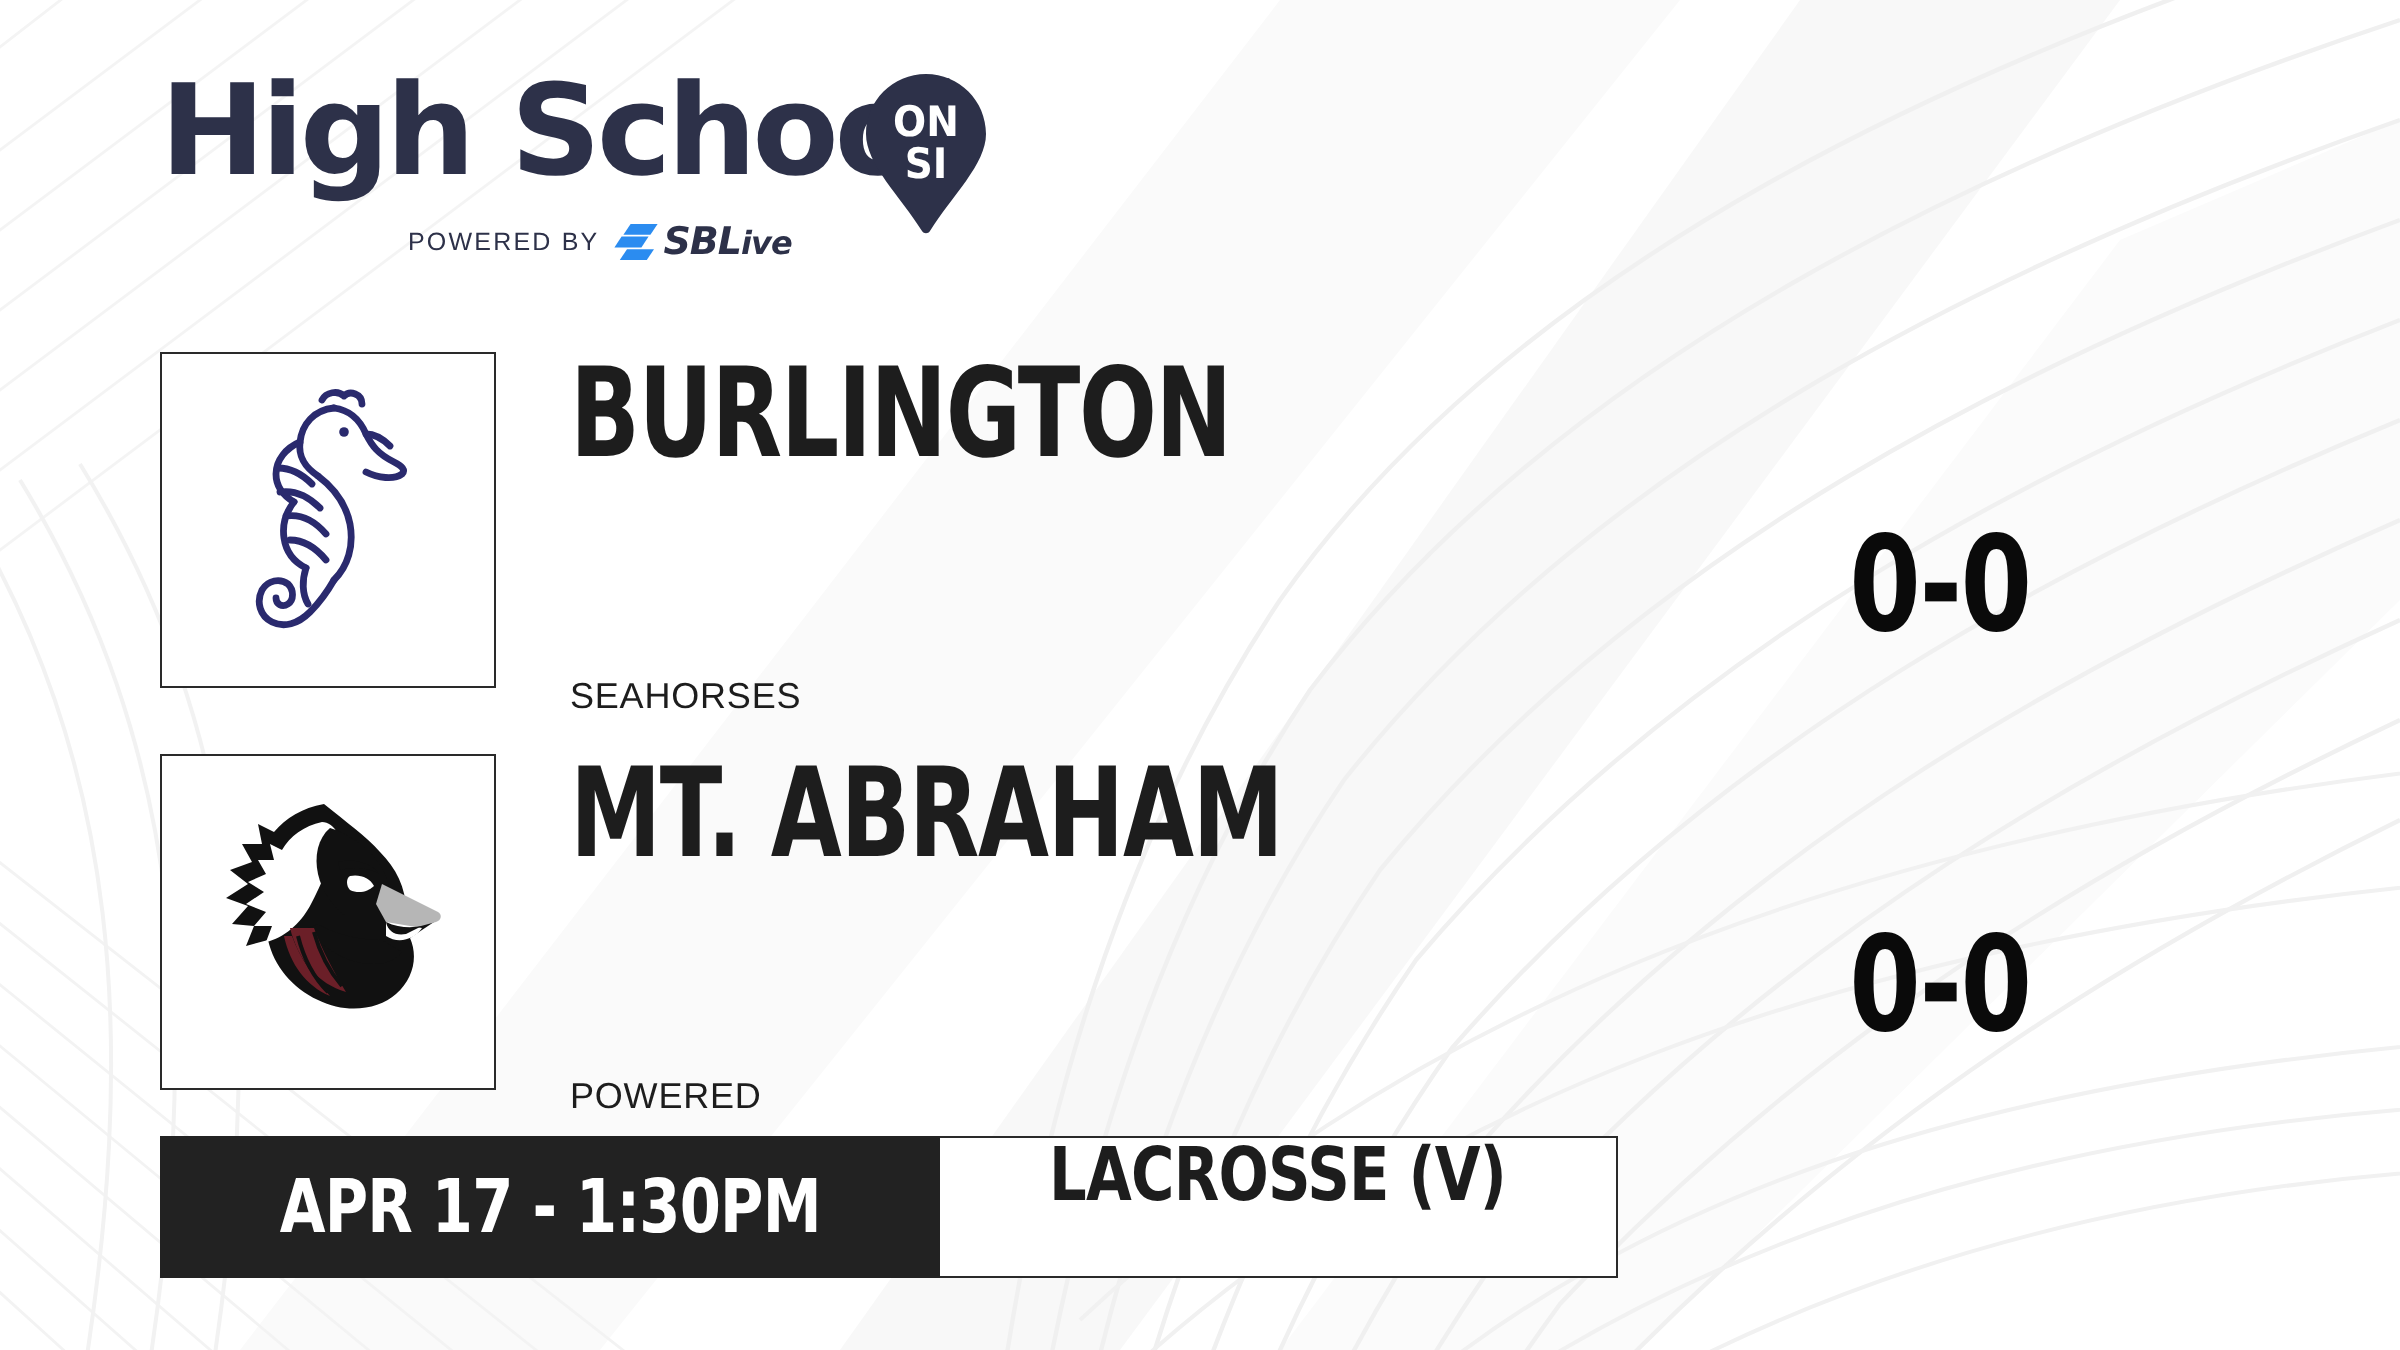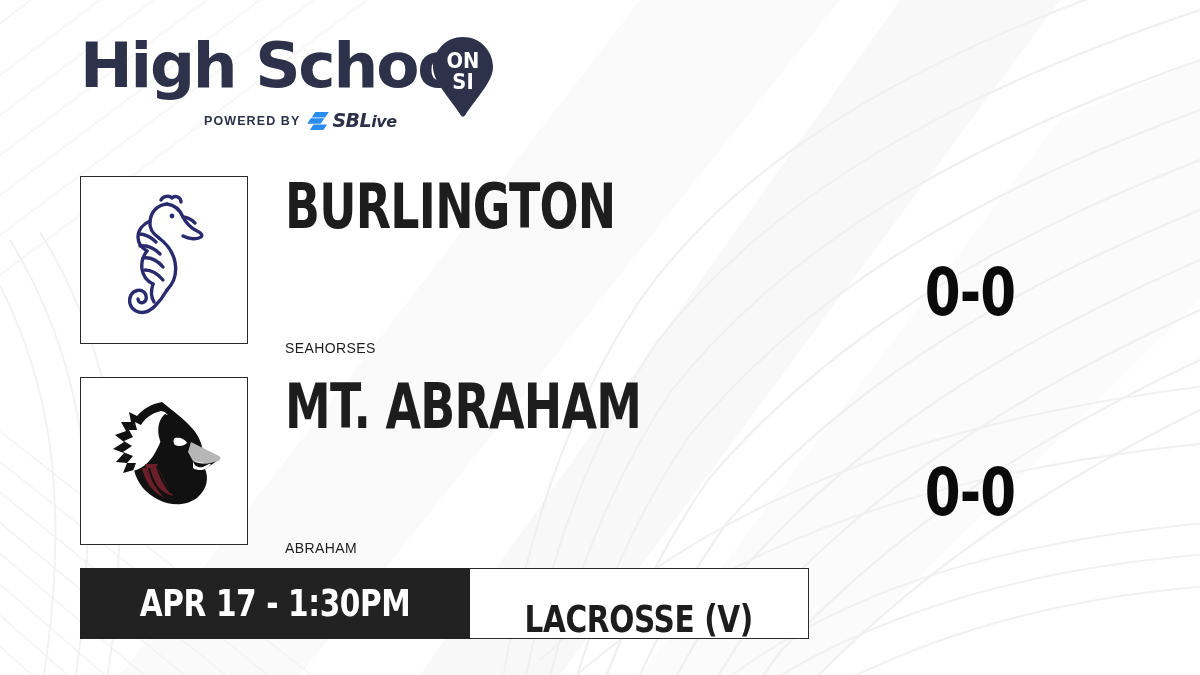--- a/index.html
+++ b/index.html
@@ -30,21 +30,21 @@
   }
   .pin{
     position:absolute;left:352px;top:2px;width:62px;height:82px;text-align:center;
   }
   .pin svg{display:block;}
   .powered{
     position:absolute;left:124px;top:76px;
     display:flex;align-items:center;gap:7px;height:22px;
   }
   .powered-text{
-    font-size:12.5px;font-weight:700;letter-spacing:1.1px;color:#2d3149;
+    font-size:12.5px;font-weight:400;letter-spacing:1.1px;color:#2d3149;
     font-family:"Liberation Sans", sans-serif;
   }
   .sbl-mark{display:flex;align-items:center;gap:3px;}
   .sbl-bolt{width:22px;height:18px;}
   .sbl-word{
     font-family:"DejaVu Sans", sans-serif;
     font-weight:700;font-style:italic;font-size:19px;letter-spacing:-0.5px;
     color:#2d3149;line-height:19px;
   }
   .sbl-word .lv{font-size:16px;}
@@ -71,21 +71,21 @@
     line-height:62px;
     white-space:nowrap;
     transform:scaleX(0.74);
     transform-origin:left center;
   }
   .team-name.t1{left:285px;top:176px;}
   .team-name.t2{left:285px;top:376px;}
 
   .team-mascot{
     position:absolute;
-    font-size:14px;
+    font-size:18px;
     color:#1d1d1d;
     letter-spacing:0.4px;
     line-height:18px;
     white-space:nowrap;
   }
   .team-mascot.m1{left:285px;top:339px;}
   .team-mascot.m2{left:285px;top:539px;}
 
   
   .record{
@@ -116,21 +116,21 @@
   .bar-date span{
     font-family:"DejaVu Sans", sans-serif;
     font-weight:700;font-size:37px;color:#ffffff;
     letter-spacing:-0.5px;line-height:37px;white-space:nowrap;
     transform:scaleX(0.80);transform-origin:center center;display:block;
   }
   .bar-sport{
     background:#ffffff;
     border:1px solid #2a2a2a;
     border-left:none;
-    display:flex;align-items:flex-end;justify-content:center;
+    display:flex;align-items:flex-start;justify-content:center;
     padding:0 26px;
     min-width:324px;
     box-sizing:border-box;
   }
   .bar-sport span{
     font-family:"DejaVu Sans", sans-serif;
     font-weight:700;font-size:37px;color:#1d1d1d;
     letter-spacing:-0.5px;line-height:37px;white-space:nowrap;
     transform:scaleX(0.80);transform-origin:center center;display:block;
   }
@@ -276,21 +276,21 @@
 
       <path d="M46 66 C50 82 60 94 74 98 C68 88 62 77 58 66 Z" fill="#6b1f28"></path>
       <path d="M43 70 C46 84 54 95 66 100 C58 91 51 81 47 70 Z" fill="#6b1f28"></path>
       <g stroke="#111111" stroke-width="2" fill="none">
         <path d="M50 70 C53 82 58 91 65 98"></path>
         <path d="M58 68 C61 79 66 88 72 95"></path>
       </g>
     </svg>
   </div>
   <div class="team-name t2">MT. ABRAHAM</div>
-  <div class="team-mascot m2">ABRAHAM</div>
+  <div class="team-mascot m2">POWERED</div>
   <div class="record r2">0-0</div>
 
   <div class="infobar">
     <div class="bar-date">
       <span>APR 17 - 1:30PM</span>
     </div>
     <div class="bar-sport">
       <span>LACROSSE (V)</span>
     </div>
   </div>

